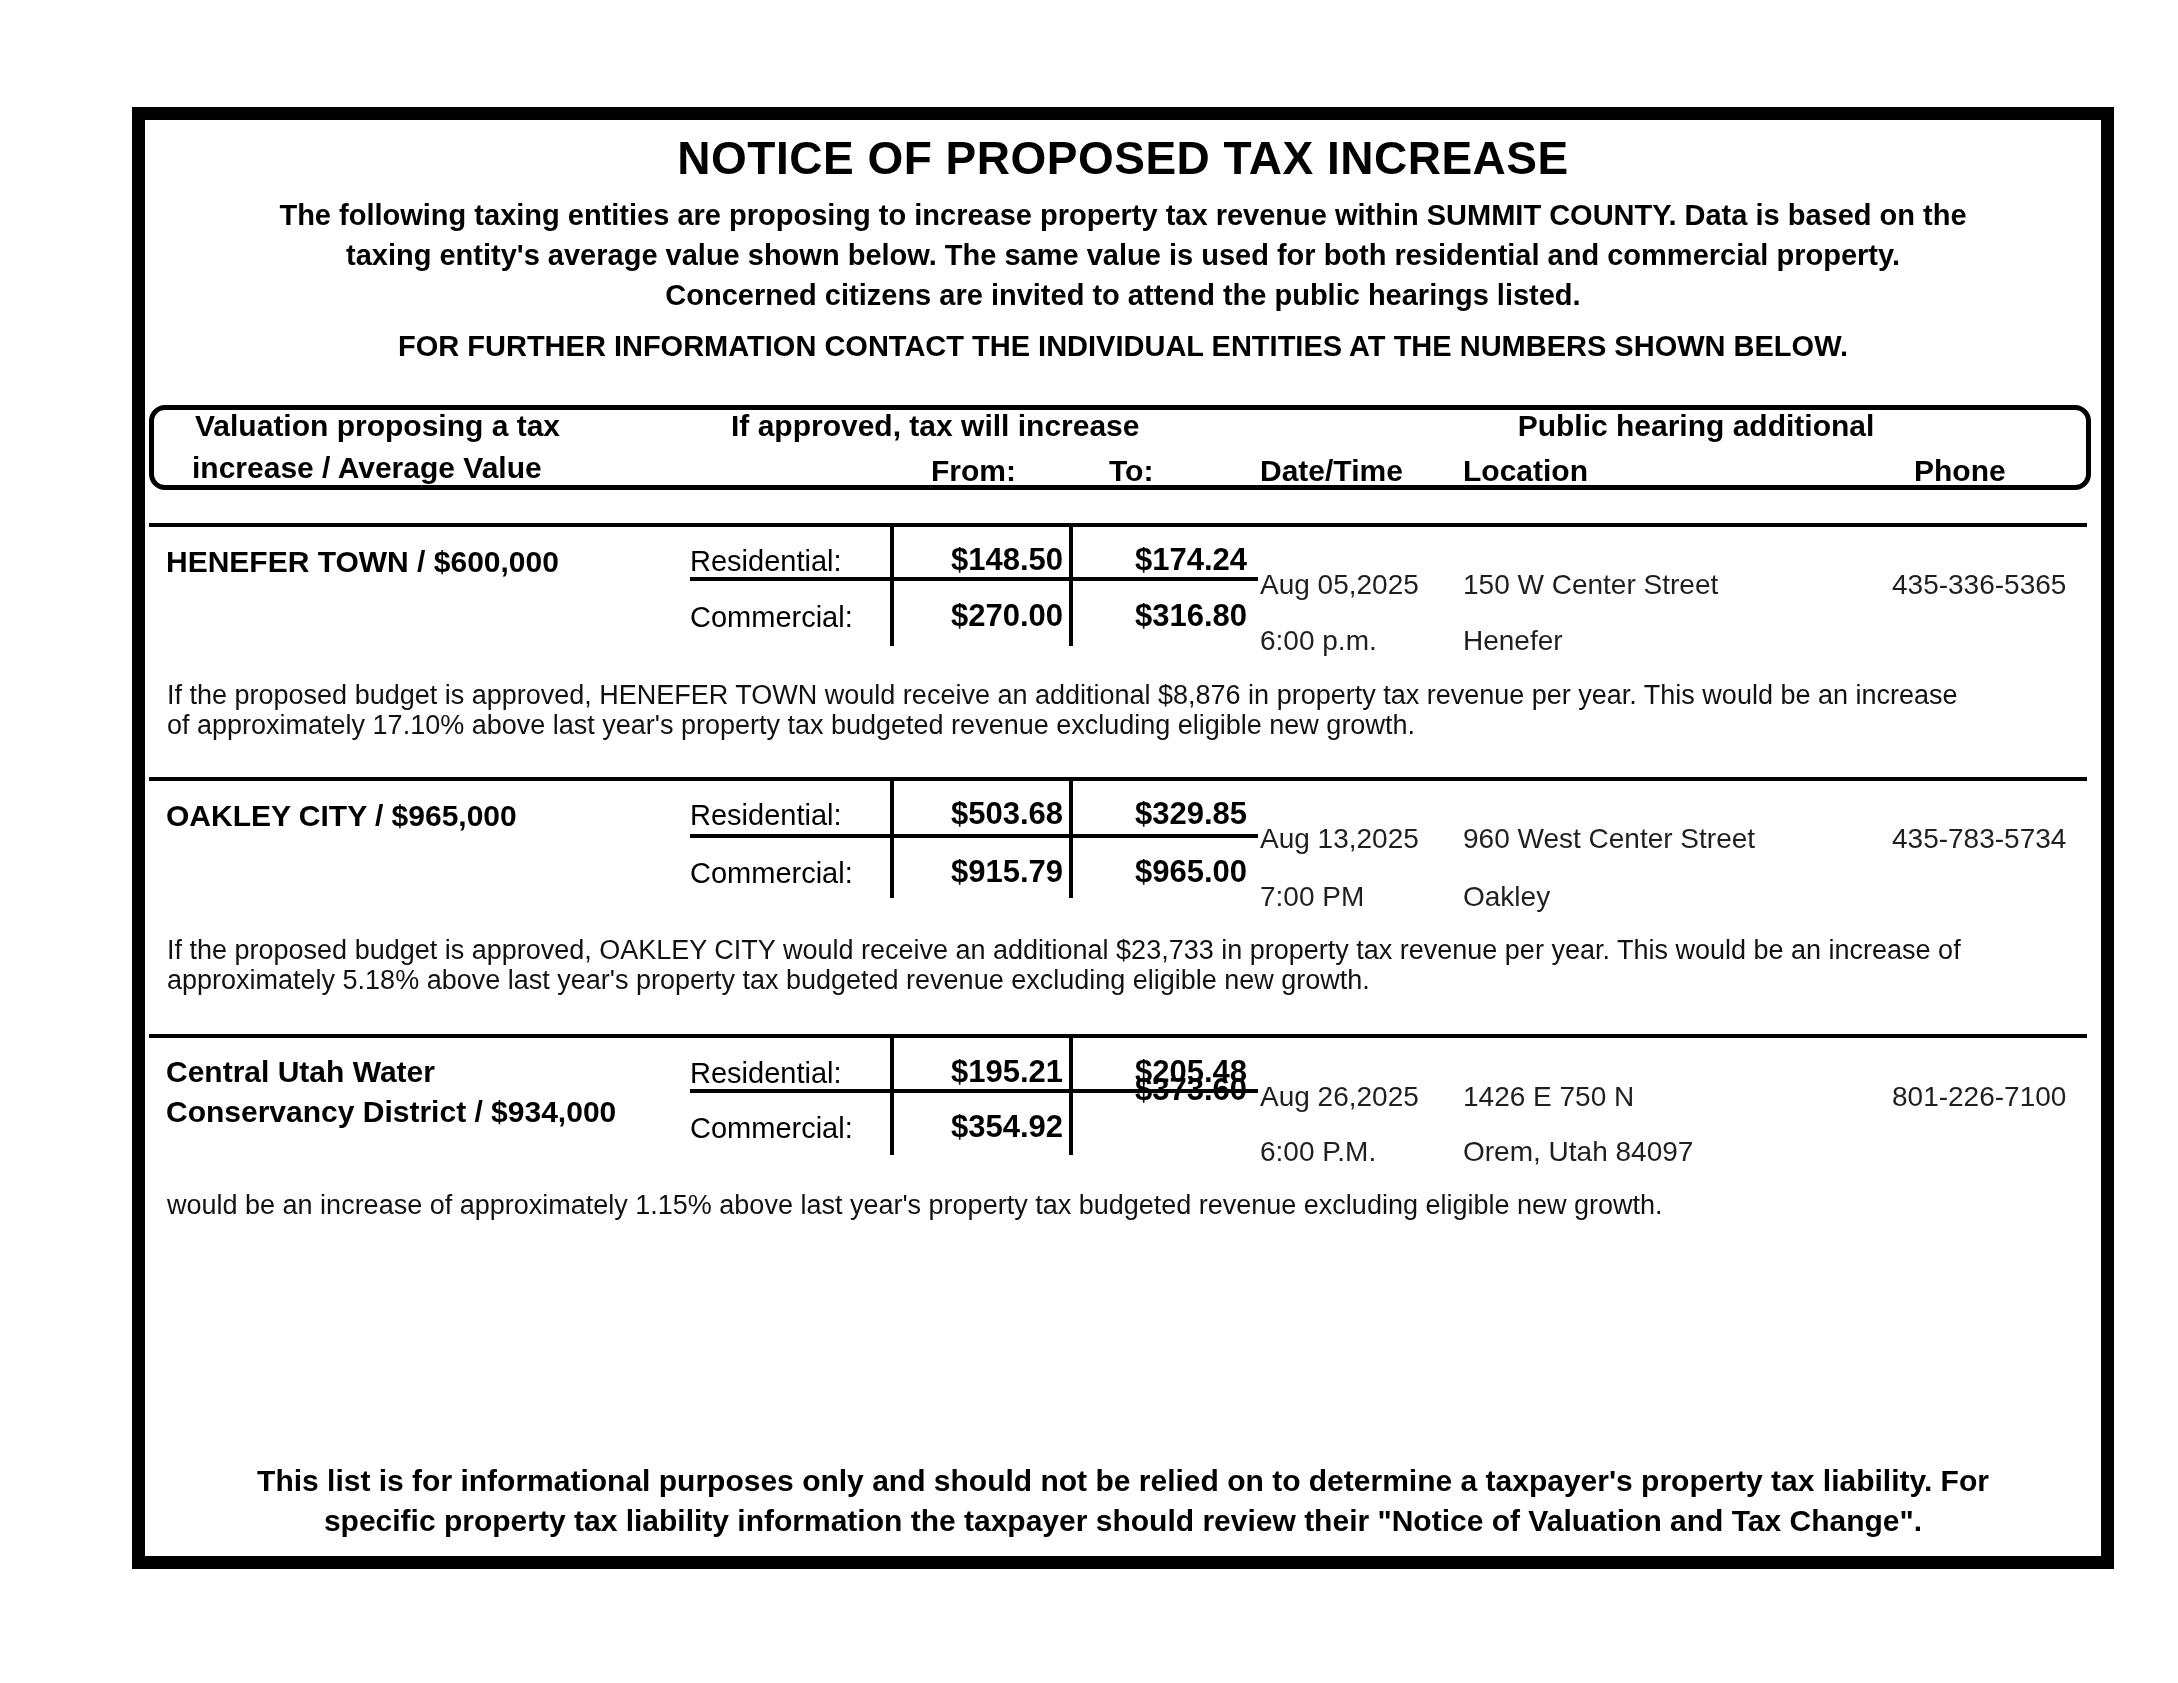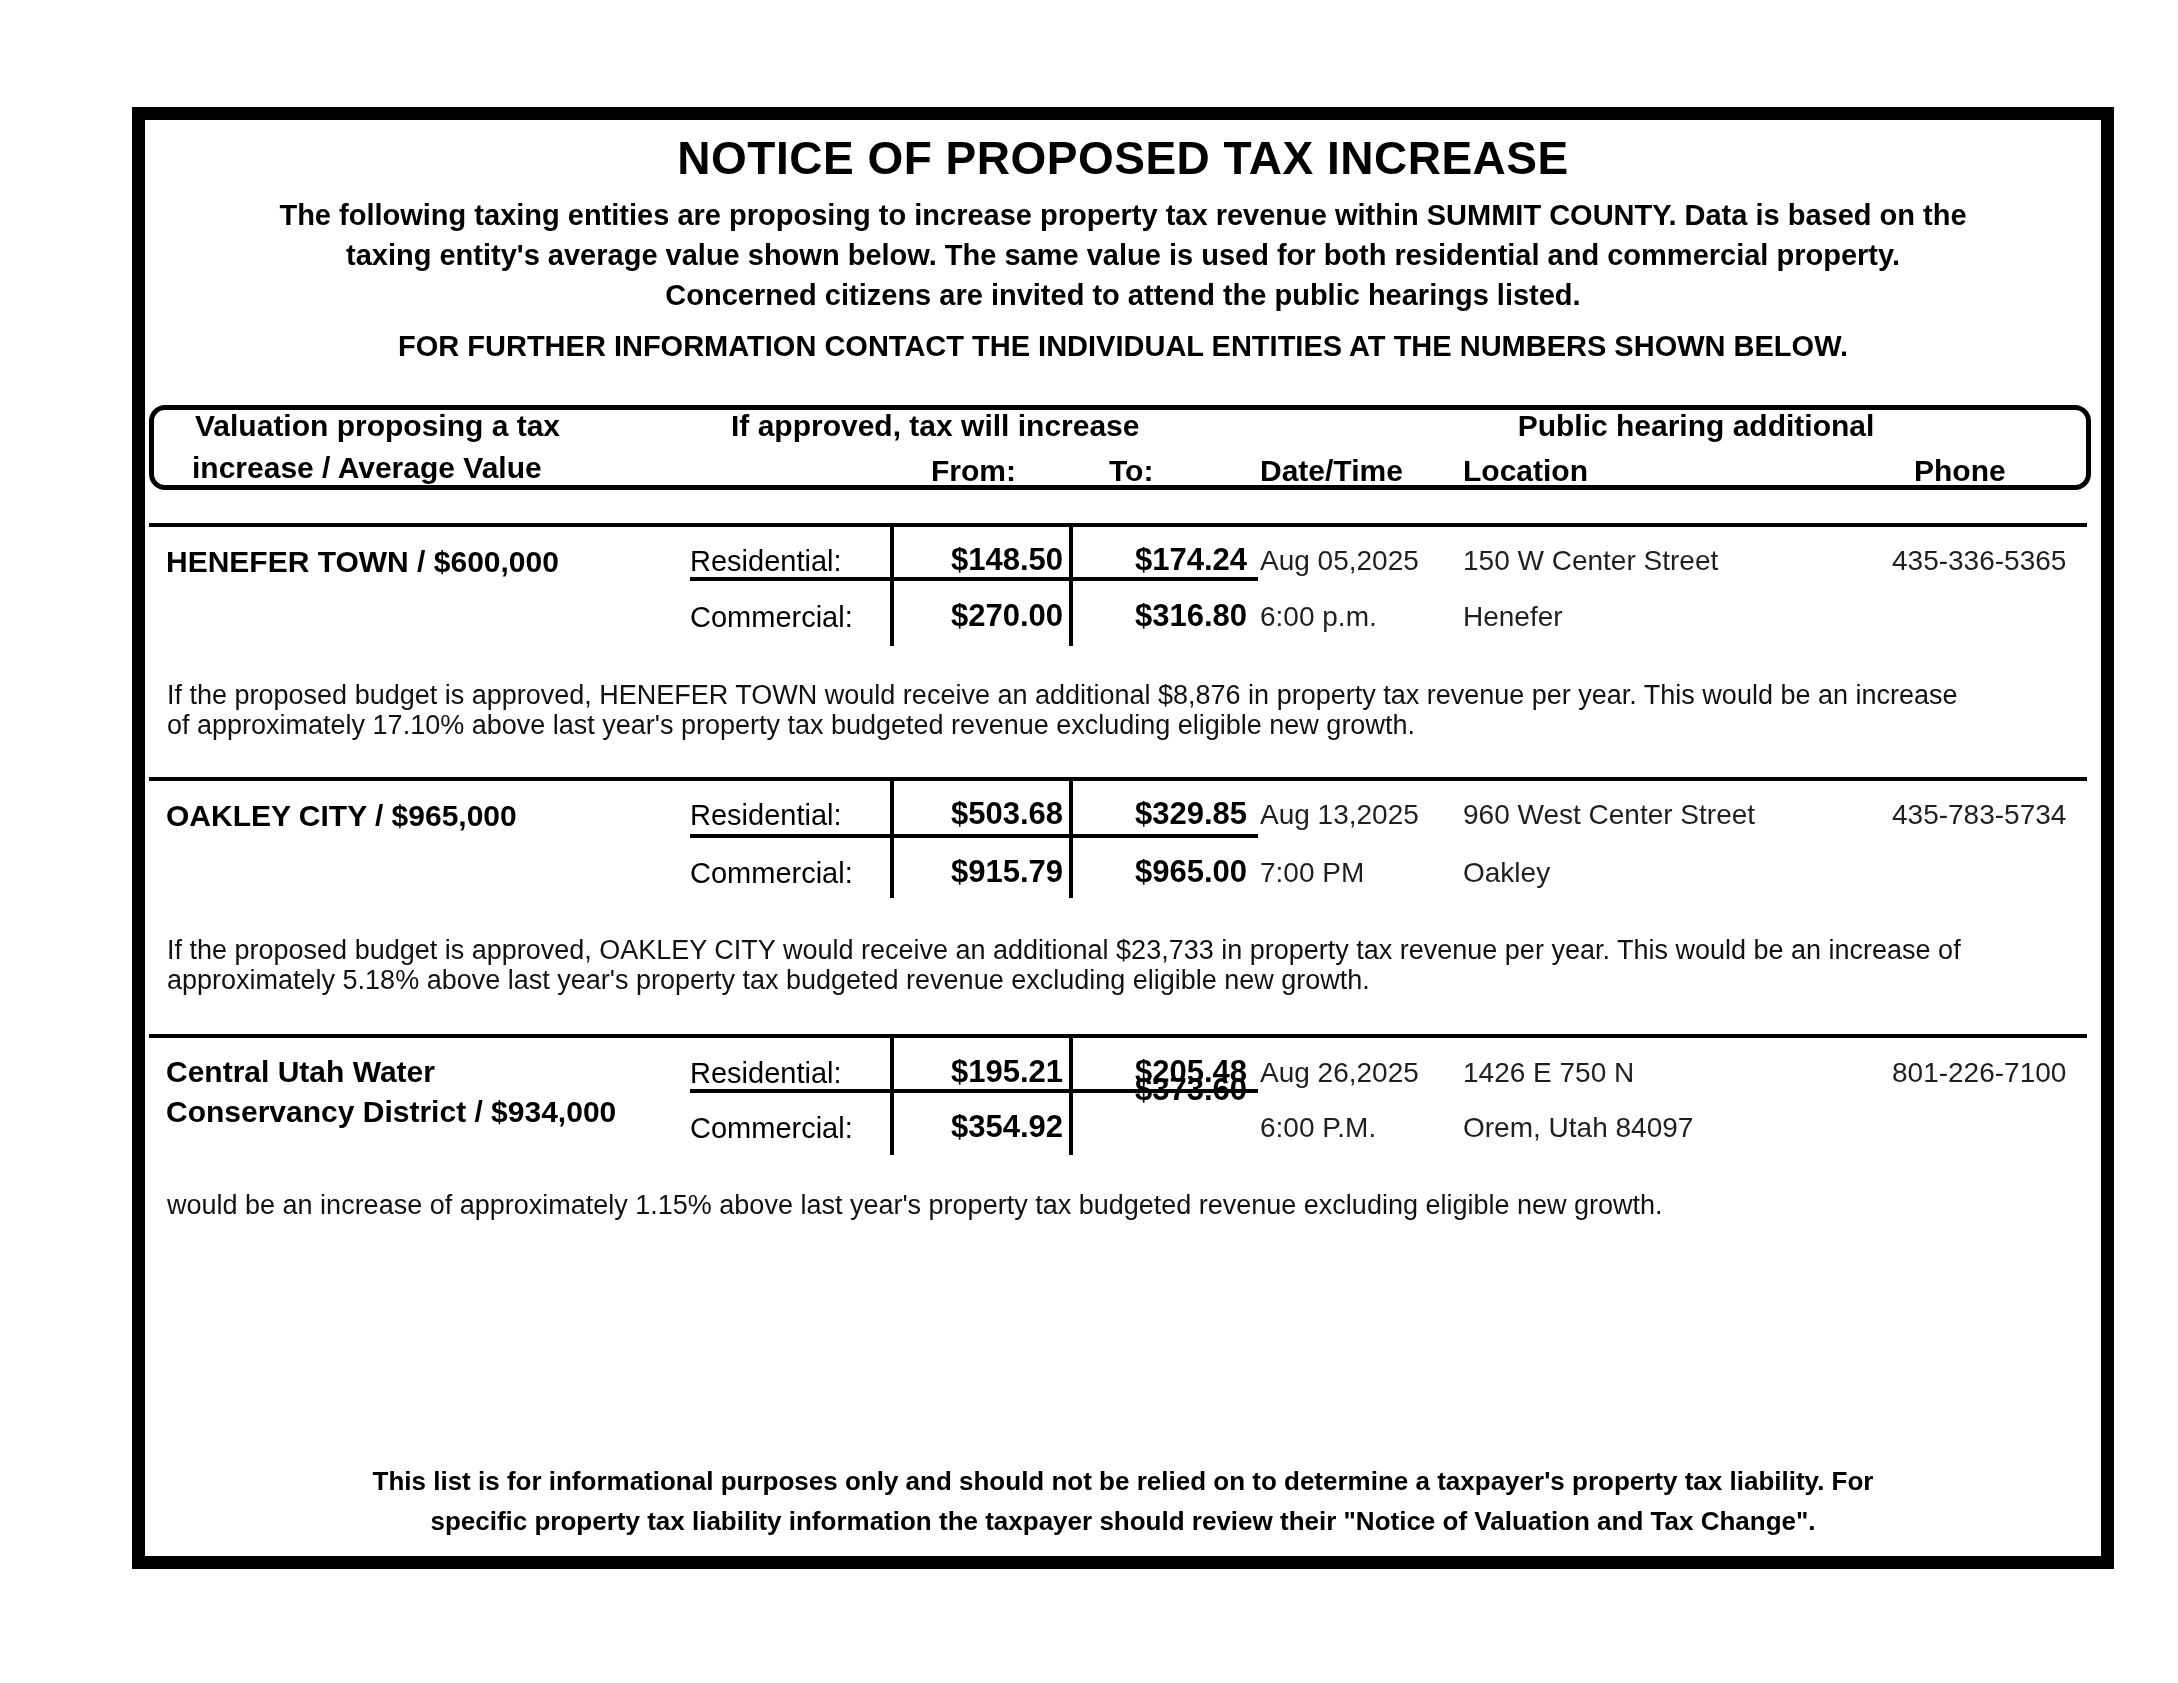--- a/index.html
+++ b/index.html
@@ -29,32 +29,32 @@
     border:5px solid #000;border-radius:16px;box-sizing:border-box;background:#fff;
   }
   .h-bold{font-size:30px;font-weight:bold;line-height:30px;white-space:nowrap;}
   .sep{left:4px;width:1938px;height:4px;background:#000;}
   .vline{width:4px;background:#000;}
   .entity{font-size:30px;font-weight:bold;line-height:40px;white-space:nowrap;}
   .catlabel{left:545px;font-size:29px;font-weight:normal;line-height:31px;white-space:nowrap;}
   .money{font-size:31px;font-weight:bold;line-height:31px;text-align:right;white-space:nowrap;padding-left:6px;}
   .money.from{left:745px;width:167px;}
   .money.to{left:941px;width:155px;}
-  .plain{font-size:28px;font-weight:normal;line-height:30px;color:#1f1f1f;white-space:nowrap;}
+  .plain{font-size:28px;font-weight:normal;line-height:30px;color:#1f1f1f;white-space:nowrap;margin-top:24px;}
   .plain.date{left:1115px;}
   .plain.loc{left:1318px;}
   .plain.phone{left:1747px;}
   .underline{left:545px;width:568px;height:4px;background:#000;}
   .note{
     left:22px;width:1663px;font-size:27px;font-weight:normal;
     line-height:30px;color:#111;white-space:nowrap;
   }
   .footer{
     left:0;right:0;top:1341px;text-align:center;
-    font-size:26px;font-weight:bold;line-height:40px;
+    font-size:30px;font-weight:bold;line-height:40px;
   }
 </style>
 </head>
 <body>
 
 <div class="frame">
 
   <div class="abs title">NOTICE OF PROPOSED TAX INCREASE</div>
   <div class="abs intro">
     <div>The following taxing entities are proposing to increase property tax revenue within SUMMIT COUNTY. Data is based on the</div>

